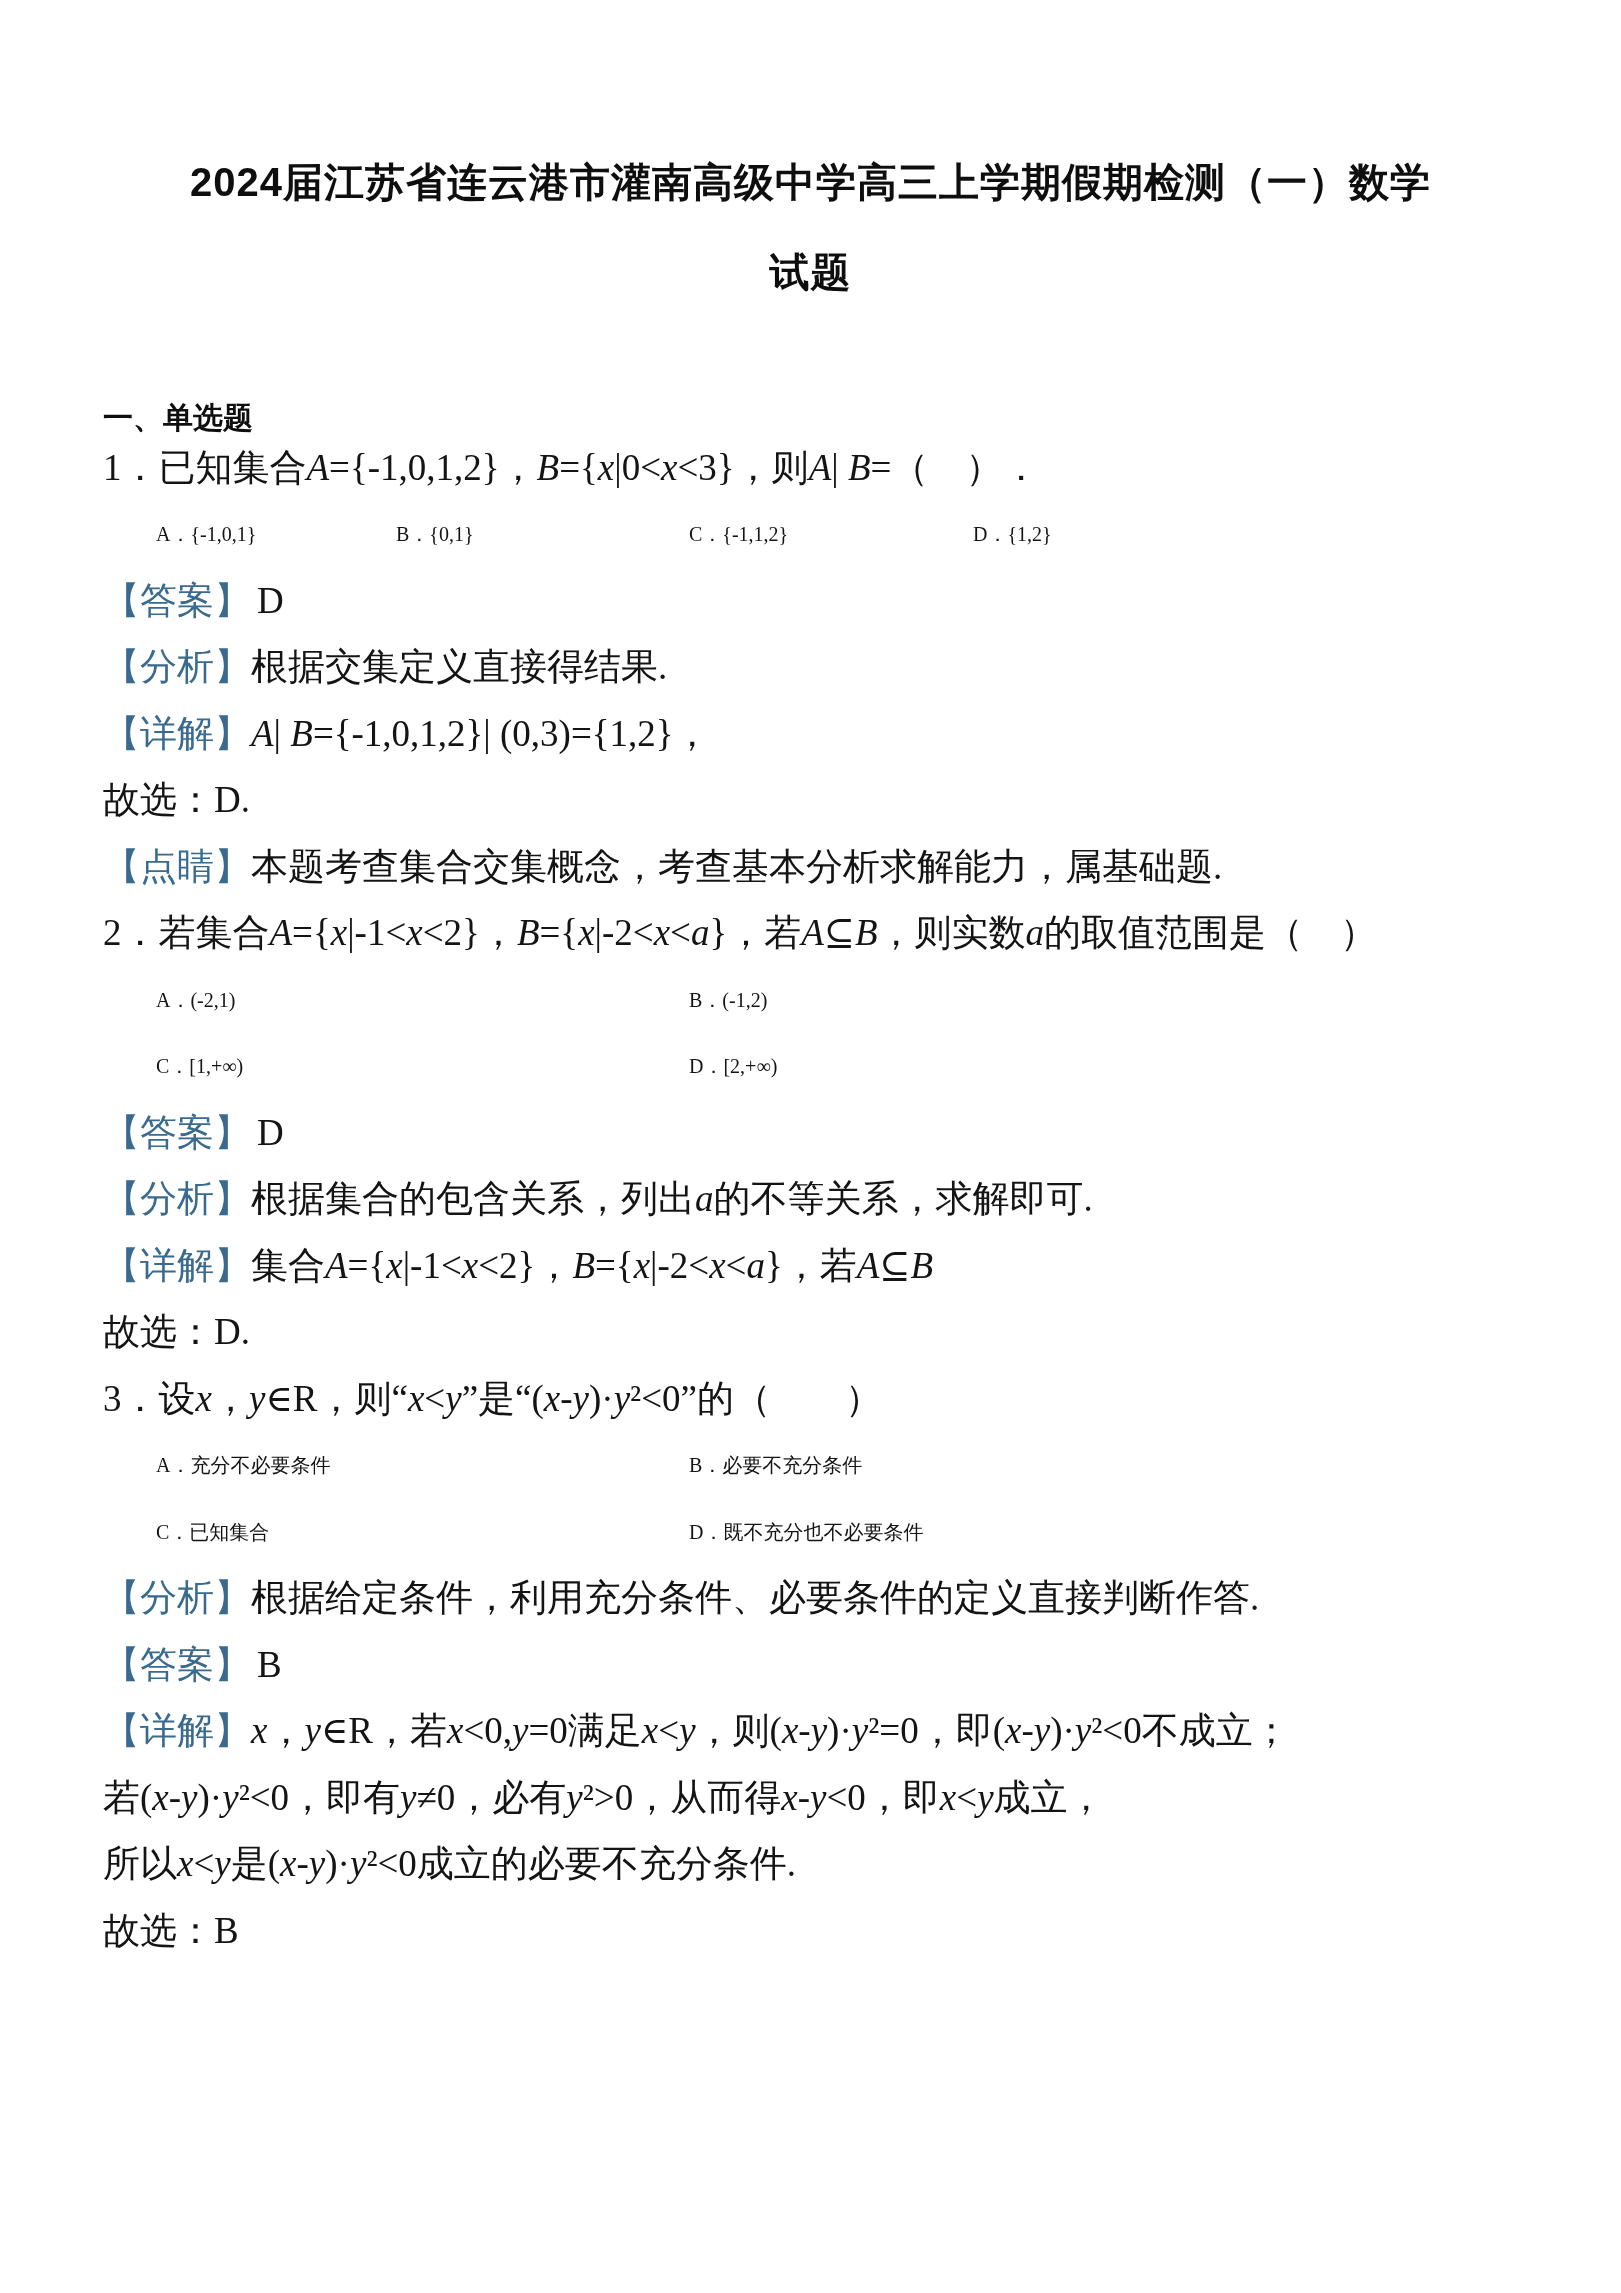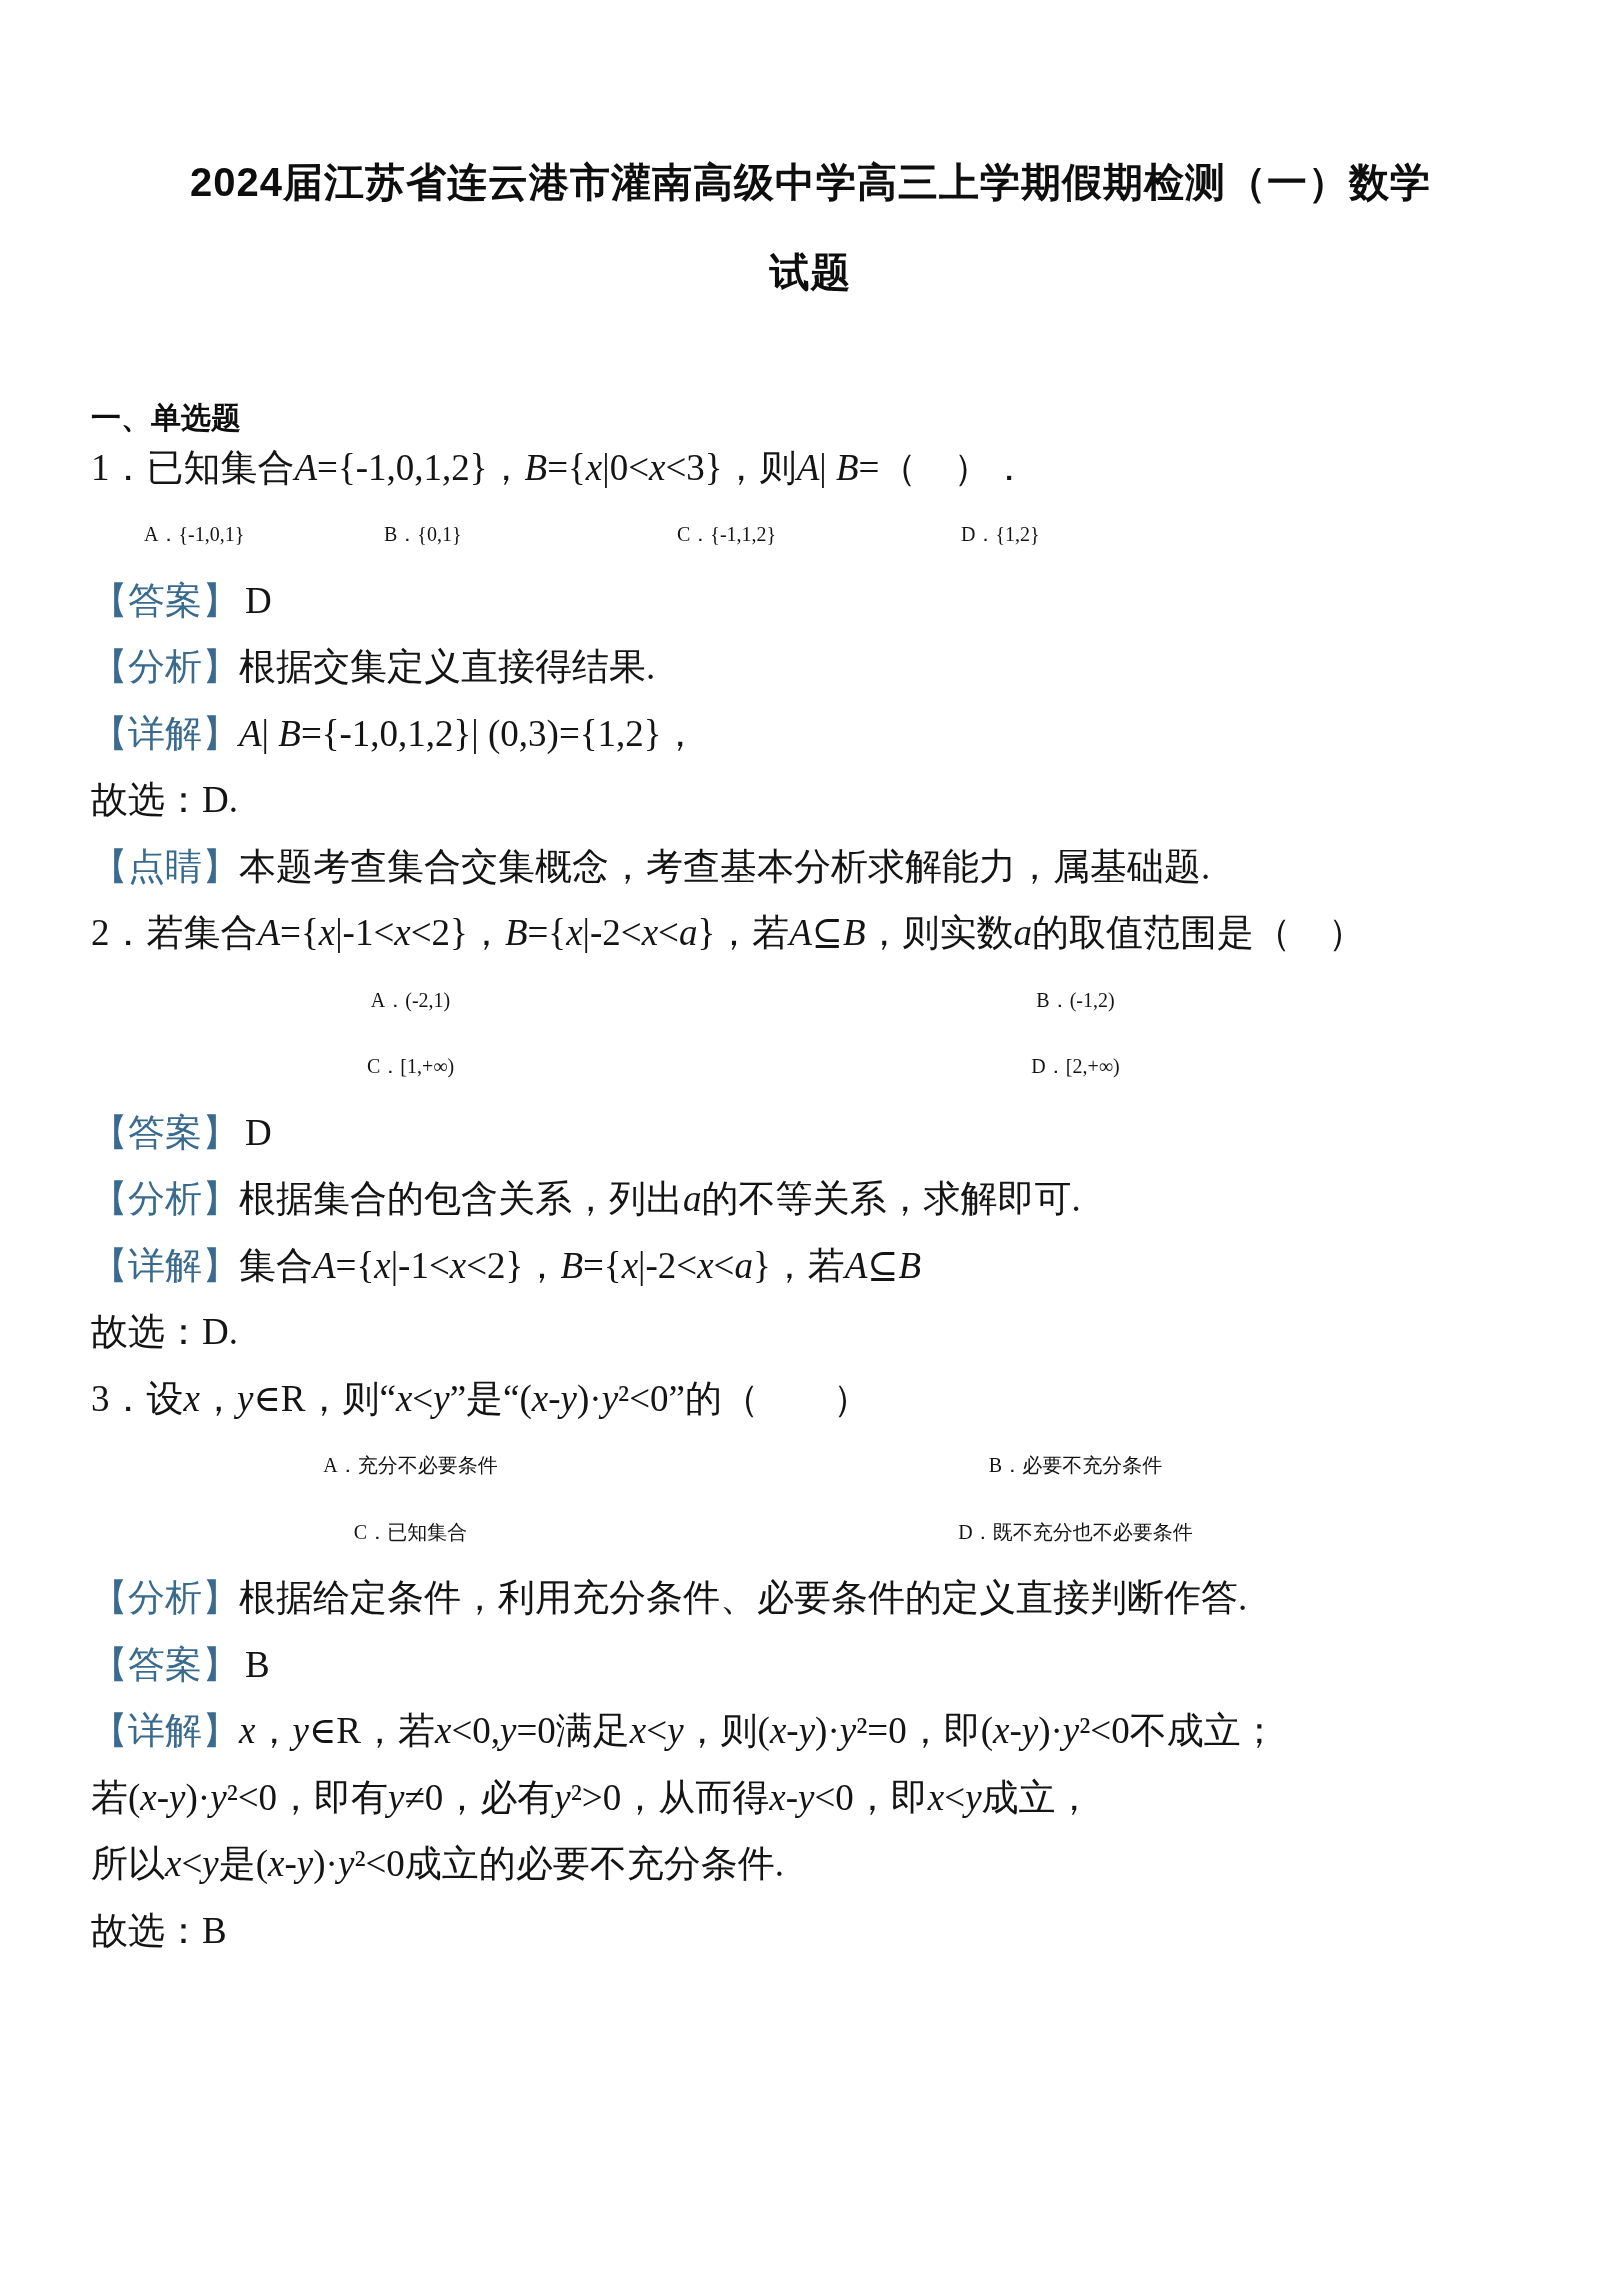--- a/index.html
+++ b/index.html
@@ -29,20 +29,21 @@
     font-size: 40px;
     line-height: 1.15;
     color: #0e0e0e;
     letter-spacing: 1px;
   }
   .title .title-l2 {
     margin-top: 44px;
   }
   .content {
     padding: 0 147px 0 91px;
+    margin-left: 12px;
   }
   .section-heading {
     font-family: "Liberation Sans", "DejaVu Sans", sans-serif;
     font-weight: 800;
     font-size: 30px;
     line-height: 41px;
     margin: 102px 0 9.8px 0;
     color: #0e0e0e;
   }
   p.line {
@@ -52,21 +53,21 @@
   }
   p.stem { margin-top: 2px; }
   .opts {
     display: grid;
     font-size: 20px;
     line-height: 40px;
     margin: 0 0 26.5px 0;
     padding-left: 53px;
   }
   .opts4 { grid-template-columns: 240px 293px 284px auto; }
-  .opts2 { grid-template-columns: 533px auto; text-align: center; }
+  .opts2 { grid-template-columns: 533px auto; }
   .gap-lg { margin-bottom: 38px; }
   .gap-xl { margin-bottom: 59px; }
   .tag {
     color: var(--label-blue, #3a6b8e);
   }
   .ans-val { margin-left: 5.9px; }
   .mi {
     font-family: "Liberation Serif", "DejaVu Serif", serif;
     font-style: italic;
   }

